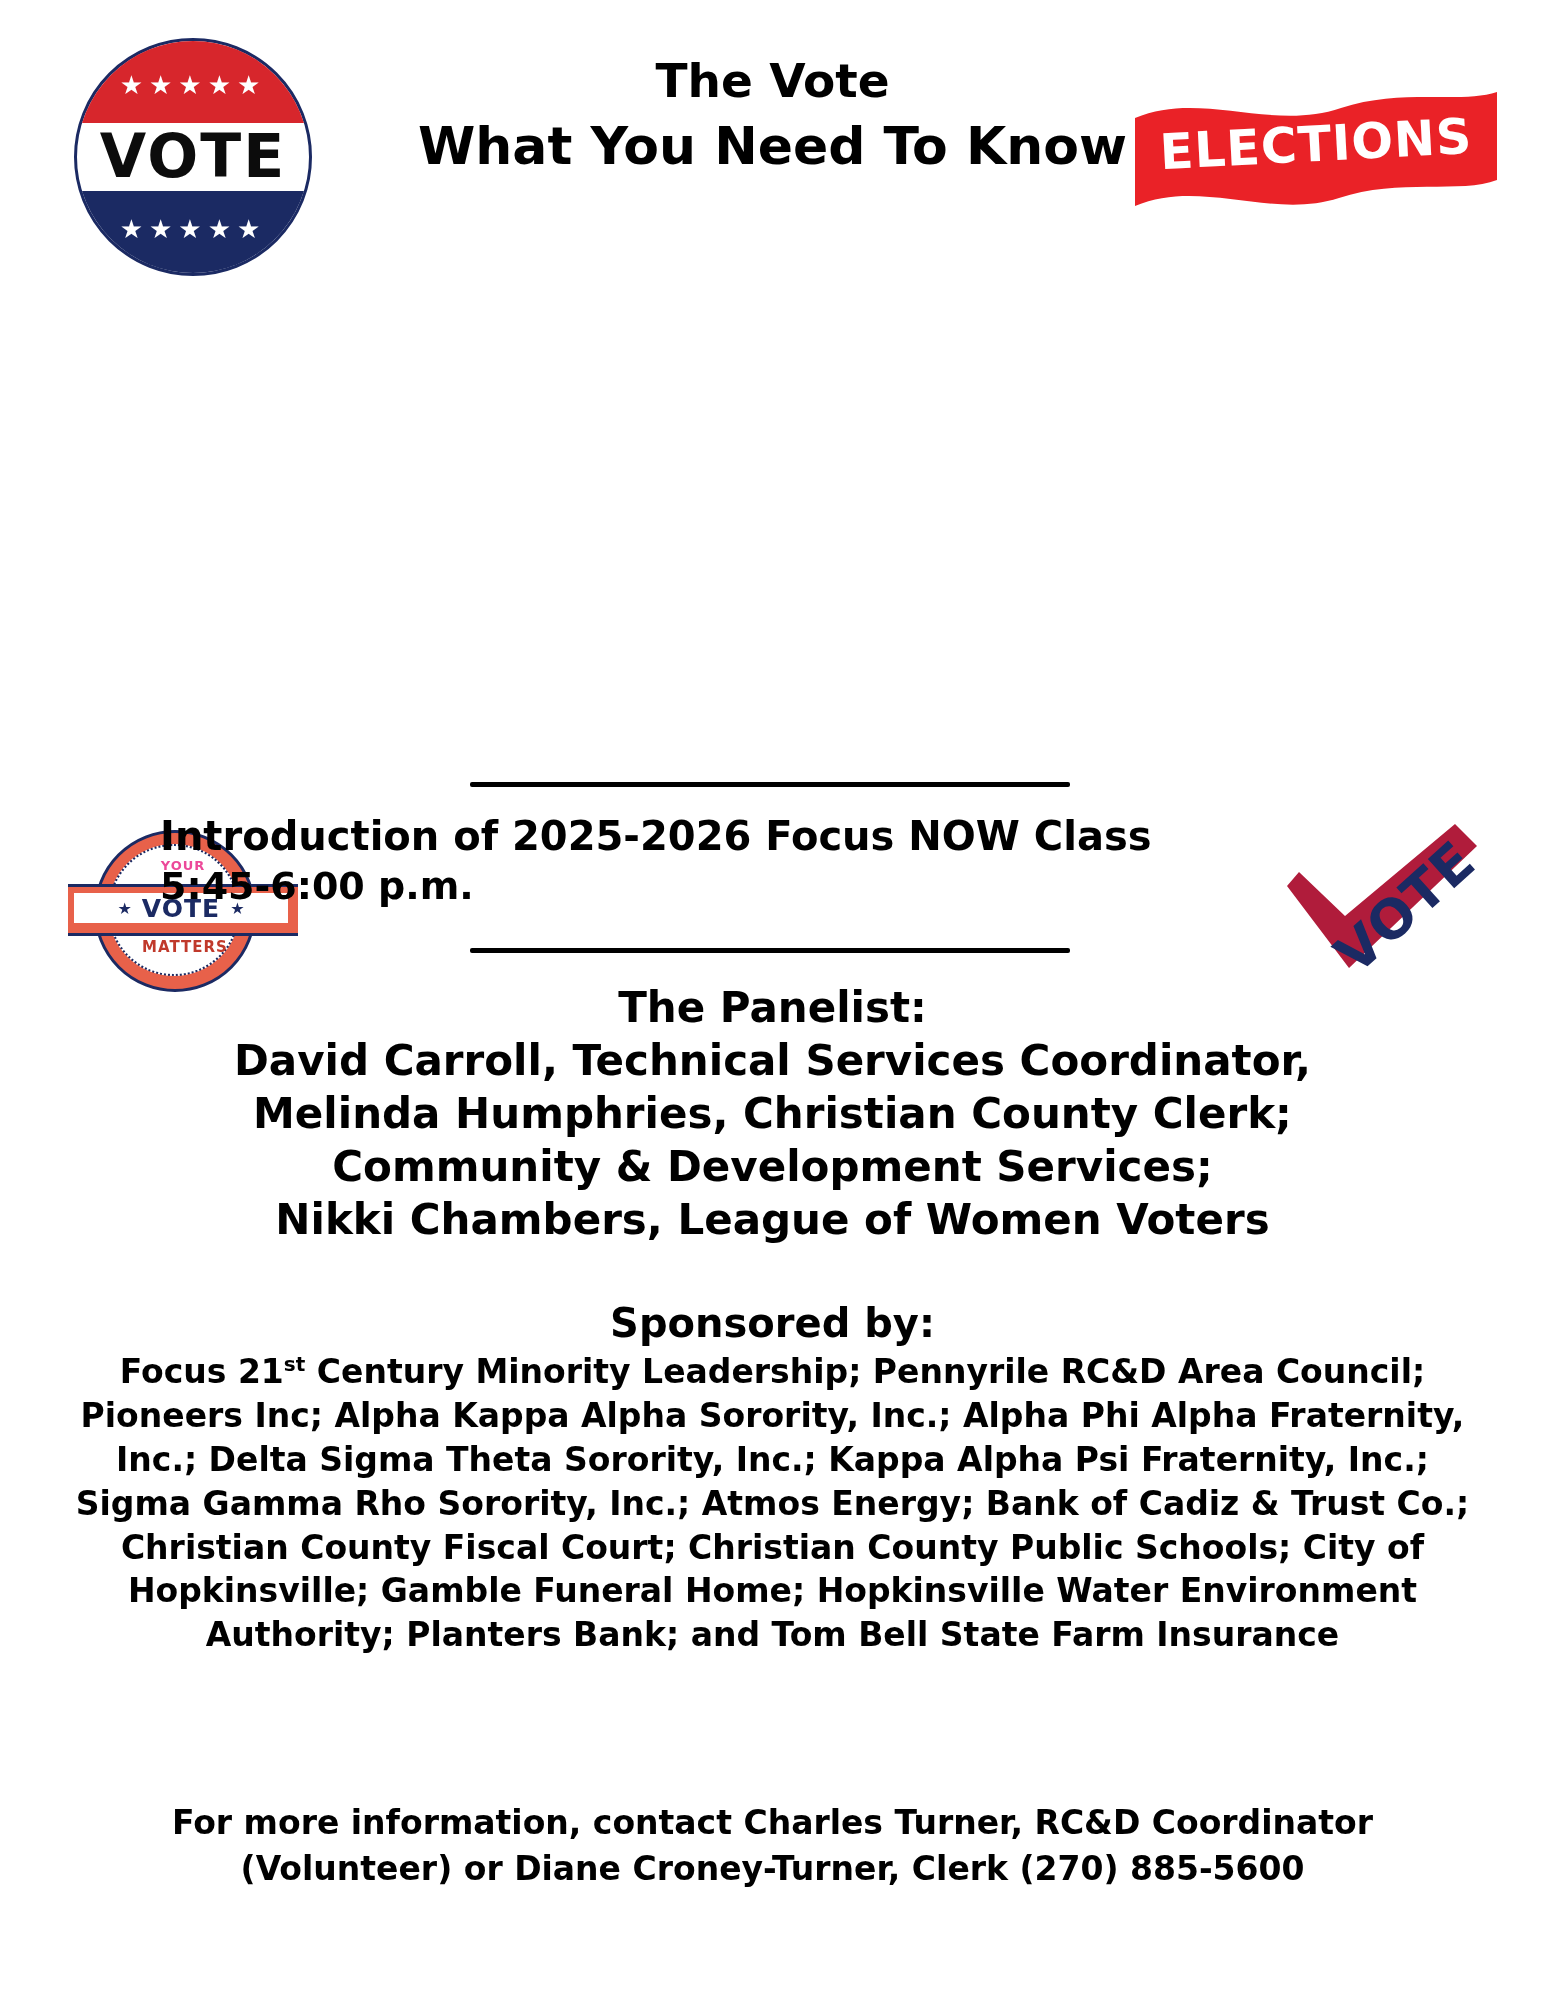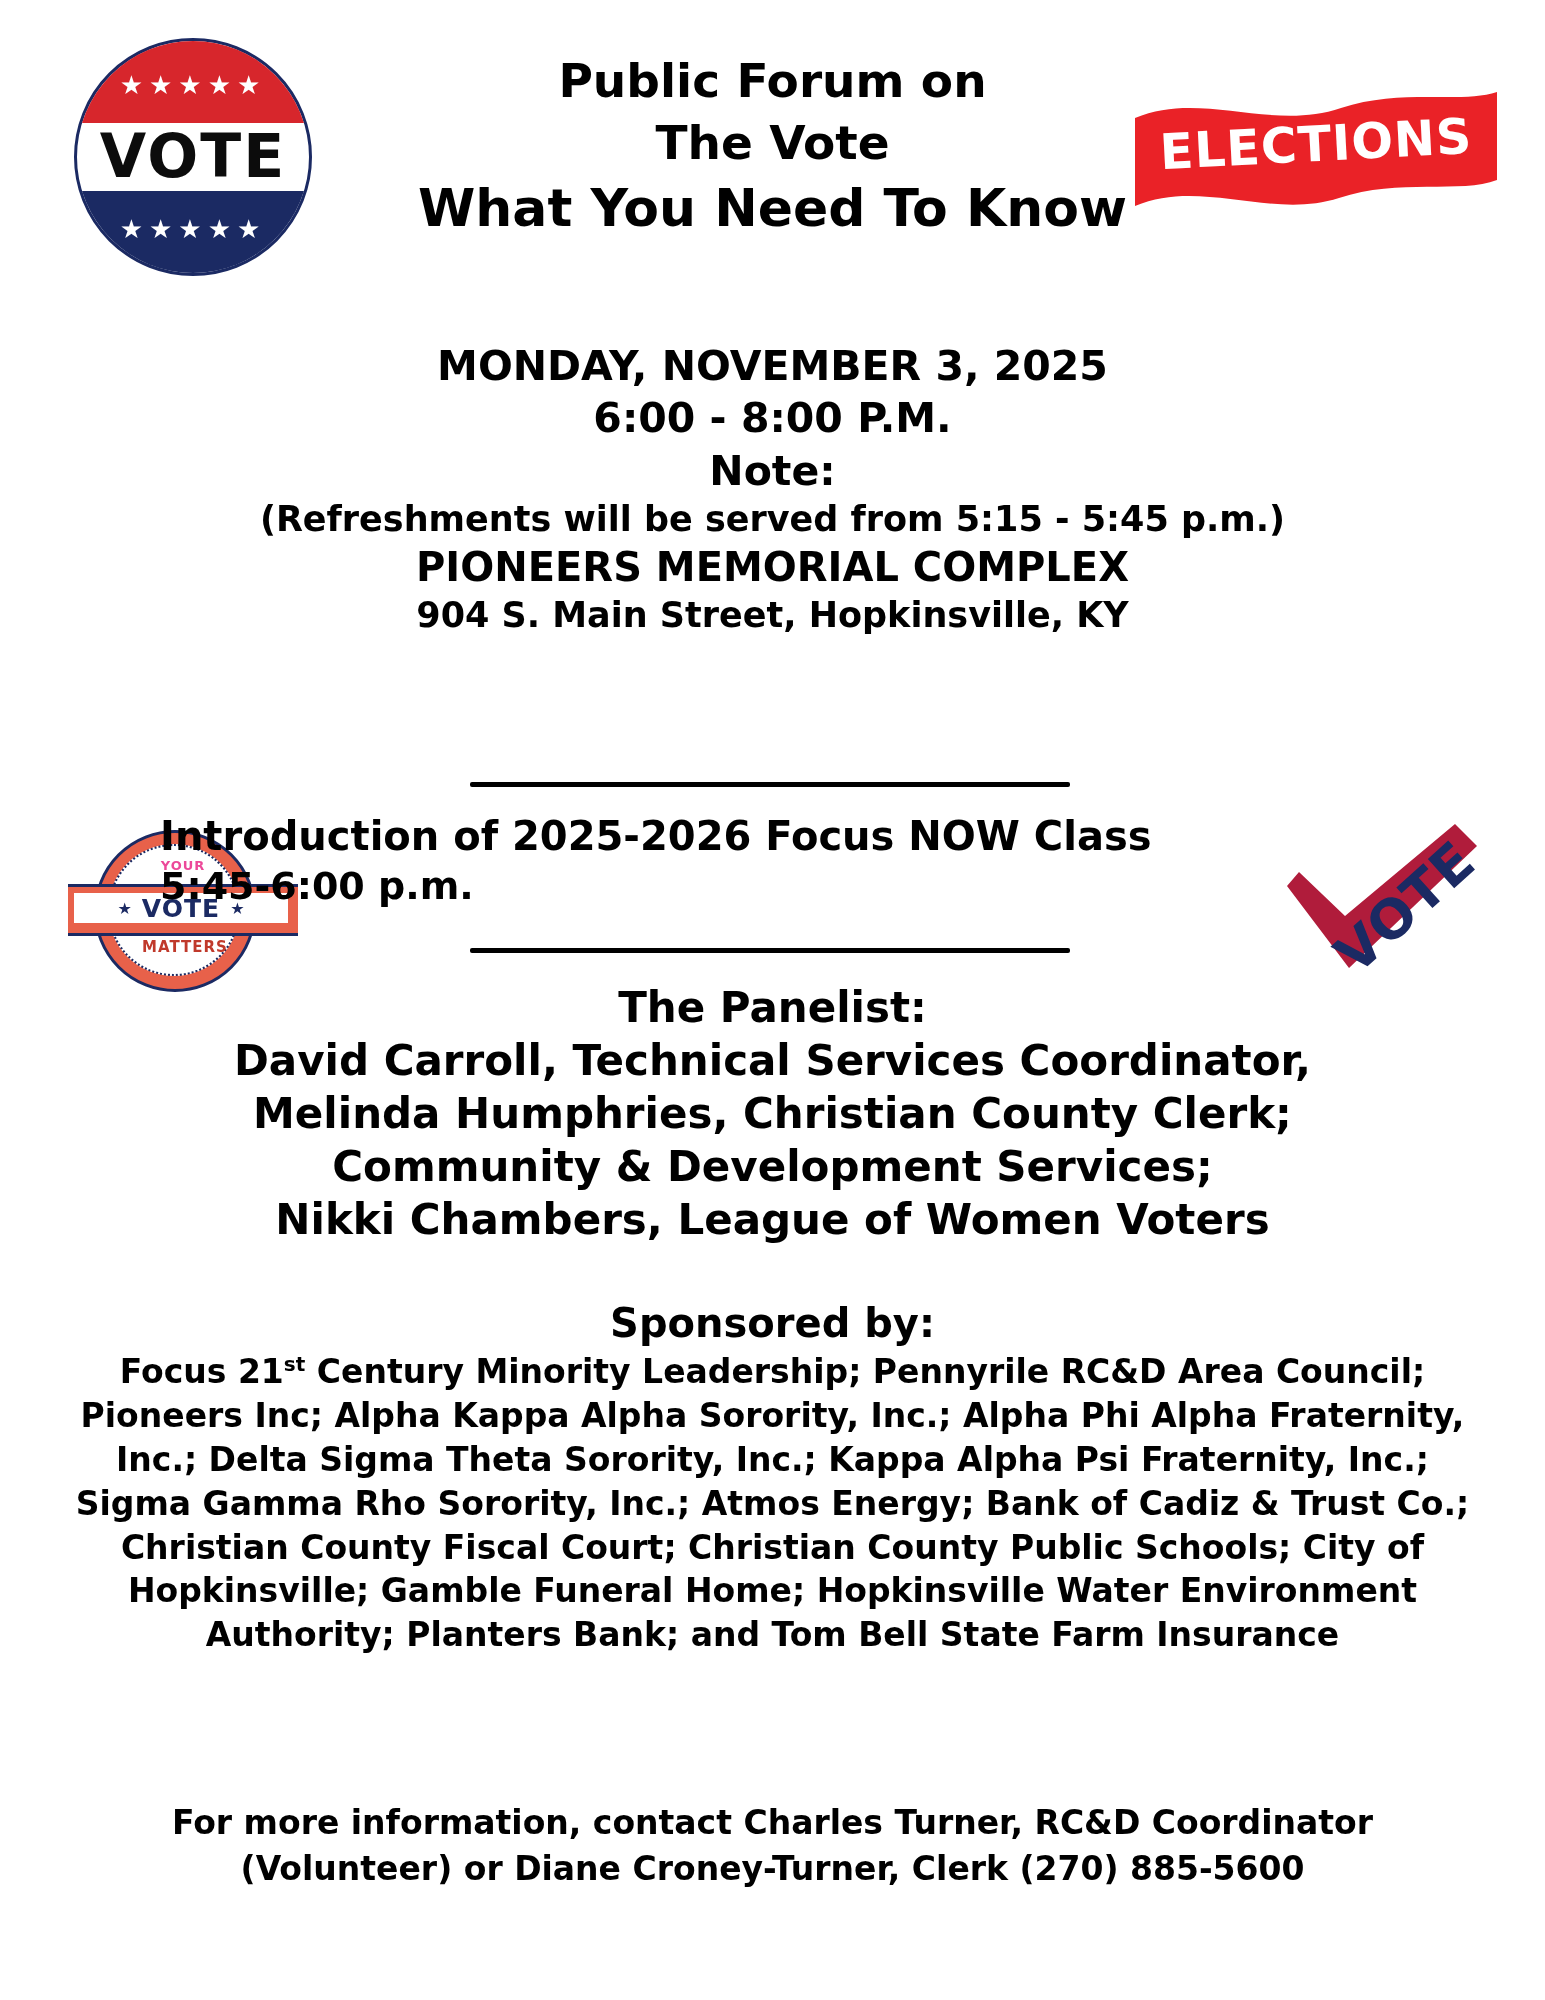--- a/index.html
+++ b/index.html
@@ -315,33 +315,24 @@
   </div>
 
   <div class="checkvote">
     <svg width="210" height="175" viewBox="0 0 210 175" aria-hidden="true">
       <path d="M8 66 L20 52 L66 96 L176 4 L198 26 L70 148 Z" fill="#b01c3b"></path>
     </svg>
     <div class="vword">VOTE</div>
   </div>
 
   <div class="headline">
-    <div class="l1">Public Forum on</div>
     <div class="l2">The Vote</div>
     <div class="l3">What You Need To Know</div>
   </div>
 
-  <div class="details">
-    <div class="line d-date">MONDAY, NOVEMBER 3, 2025</div>
-    <div class="line d-time">6:00 - 8:00 P.M.</div>
-    <div class="line d-note">Note:</div>
-    <div class="line d-refr">(Refreshments will be served from 5:15 - 5:45 p.m.)</div>
-    <div class="line d-venue">PIONEERS MEMORIAL COMPLEX</div>
-    <div class="line d-addr">904 S. Main Street, Hopkinsville, KY</div>
-  </div>
 
   <div class="rule rule-top"></div>
 
   <div class="intro">
     <div class="i1">Introduction of 2025-2026 Focus NOW Class</div>
     <div class="i2">5:45-6:00 p.m.</div>
   </div>
 
   <div class="rule rule-bottom"></div>
 

